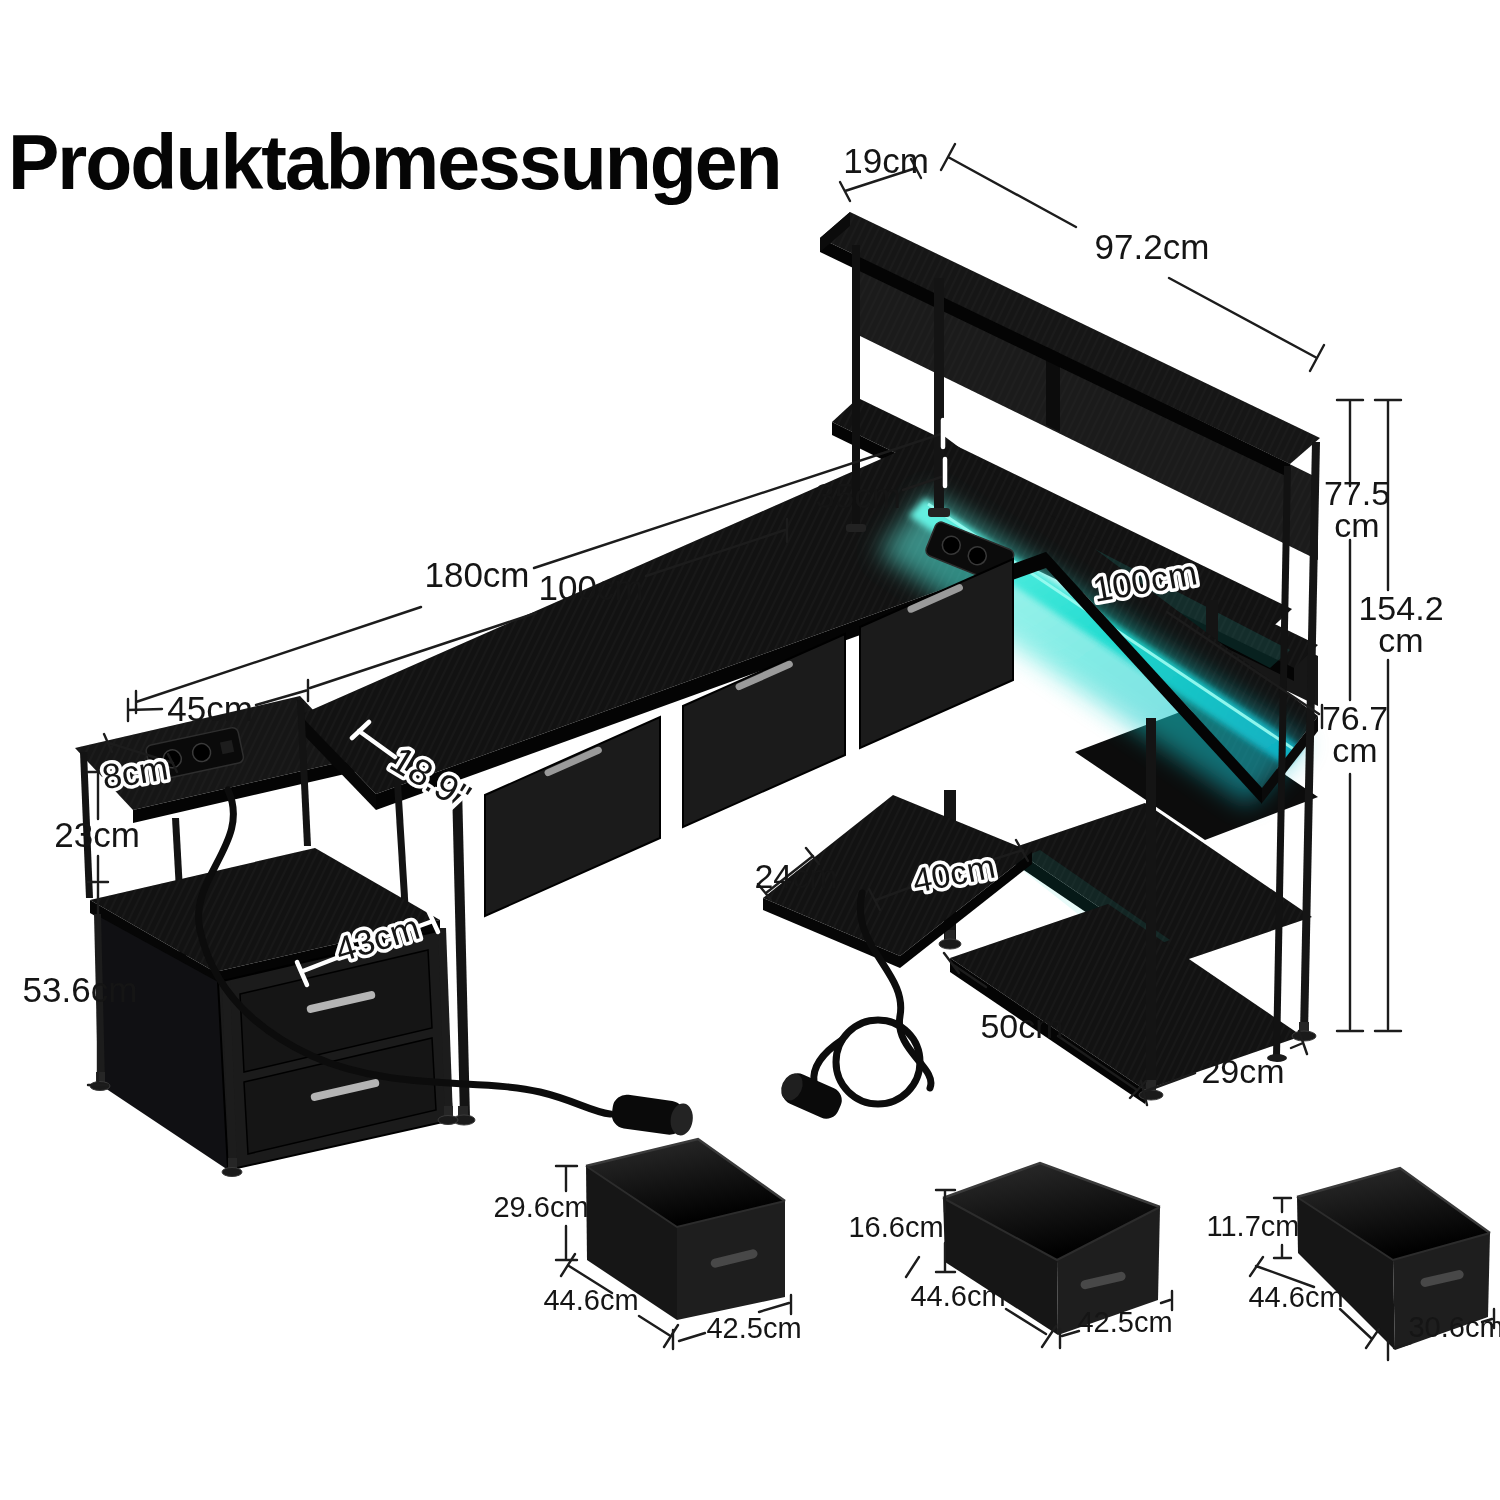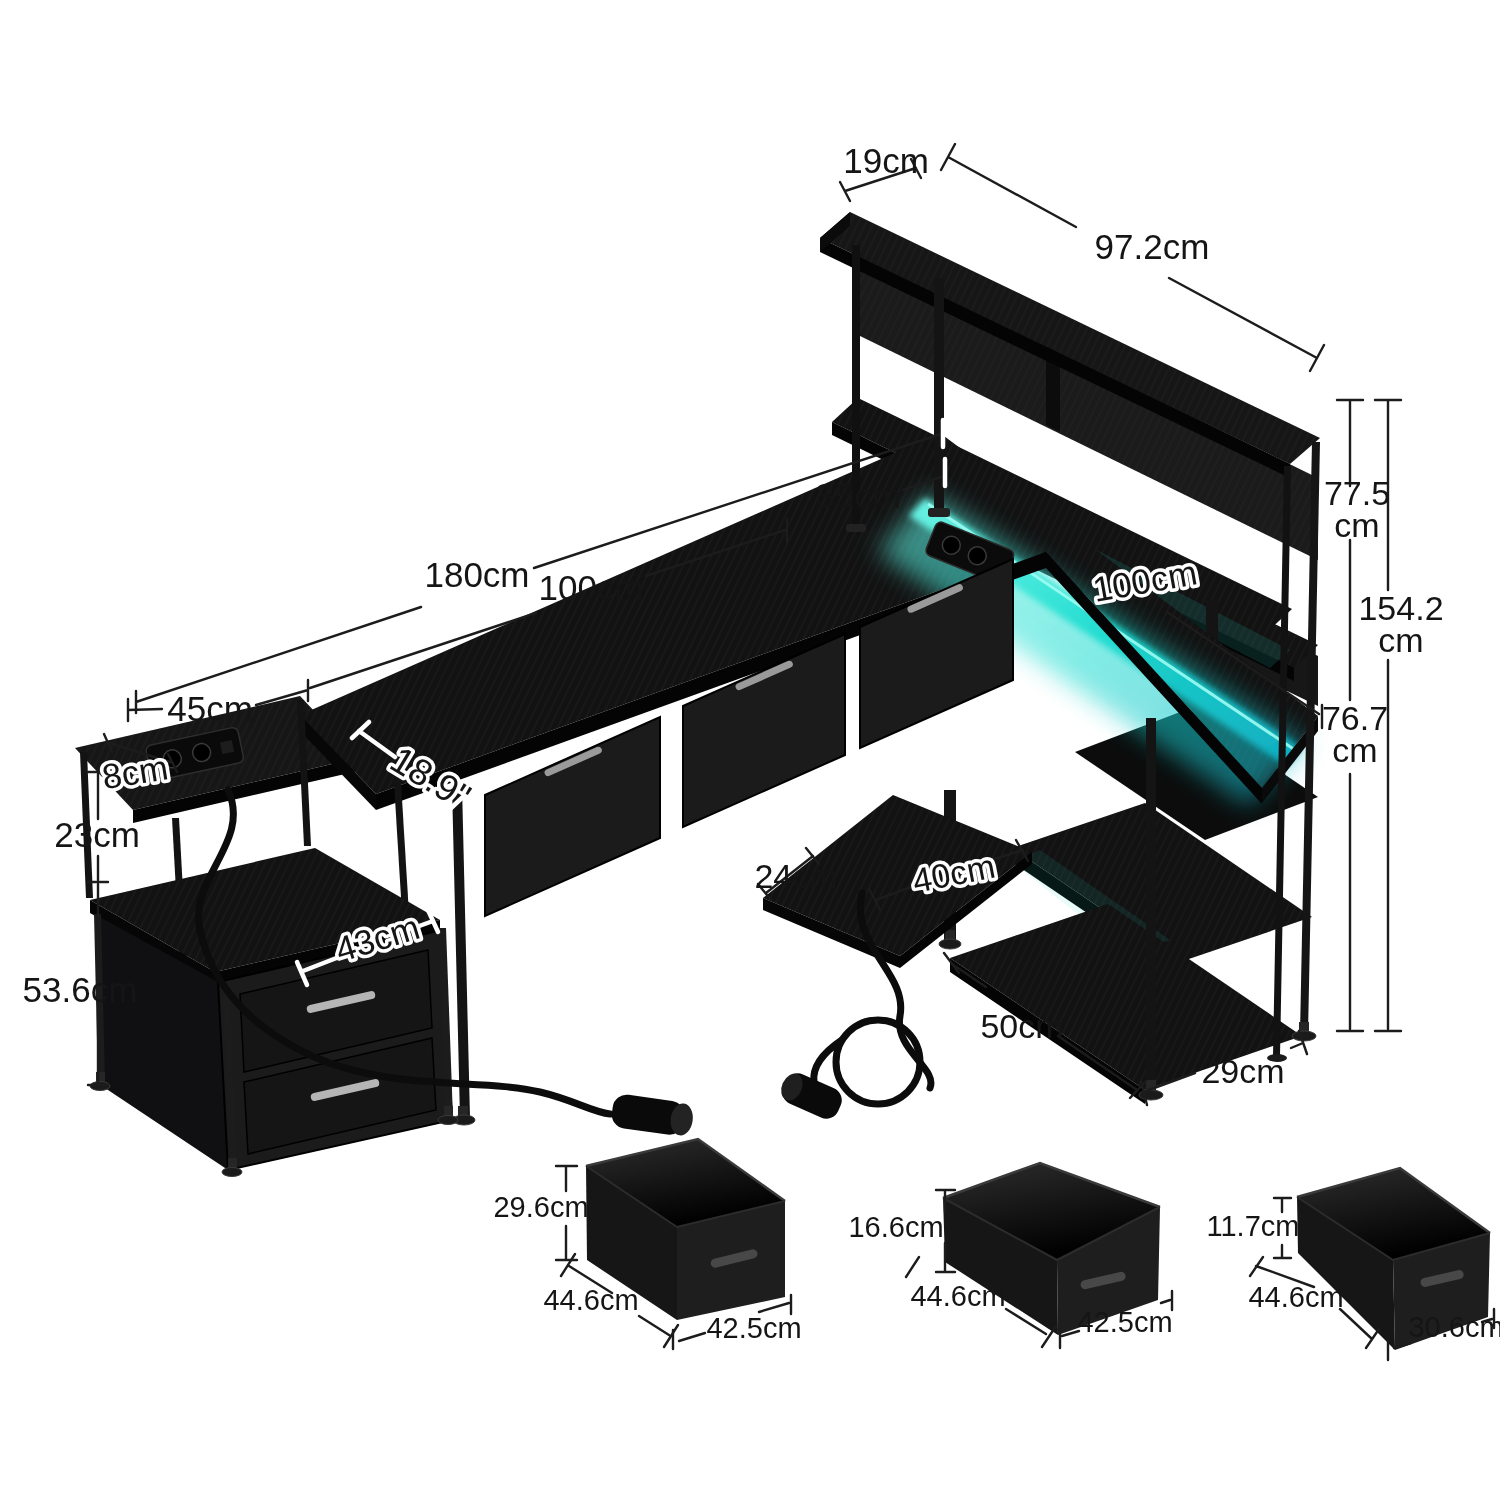--- a/index.html
+++ b/index.html
@@ -15,20 +15,21 @@
   .wood{fill:#121212;}
   .woodD{fill:#040404;}
   .woodM{fill:#1b1b1b;}
   .metal{fill:#161616;}
   .grain{fill:url(#grain);opacity:.45;}
 </style>
 </head>
 <body>
 
 <div class="stage">
+  <h1 class="title">Produktabmessungen</h1>
 
   <svg width="1500" height="1500" viewBox="0 0 1500 1500">
     <defs>
       <pattern id="grain" patternUnits="userSpaceOnUse" width="7" height="7" patternTransform="rotate(26)">
         <line x1="1" y1="0" x2="1" y2="7" stroke="#2b2b2b" stroke-width="1.1"></line>
       </pattern>
       <linearGradient id="ledg" x1="0" y1="0" x2="1" y2="1">
         <stop offset="0" stop-color="#7efaе9"></stop>
         <stop offset="0" stop-color="#6ff9e9"></stop>
         <stop offset="0.5" stop-color="#1fdcd0"></stop>

